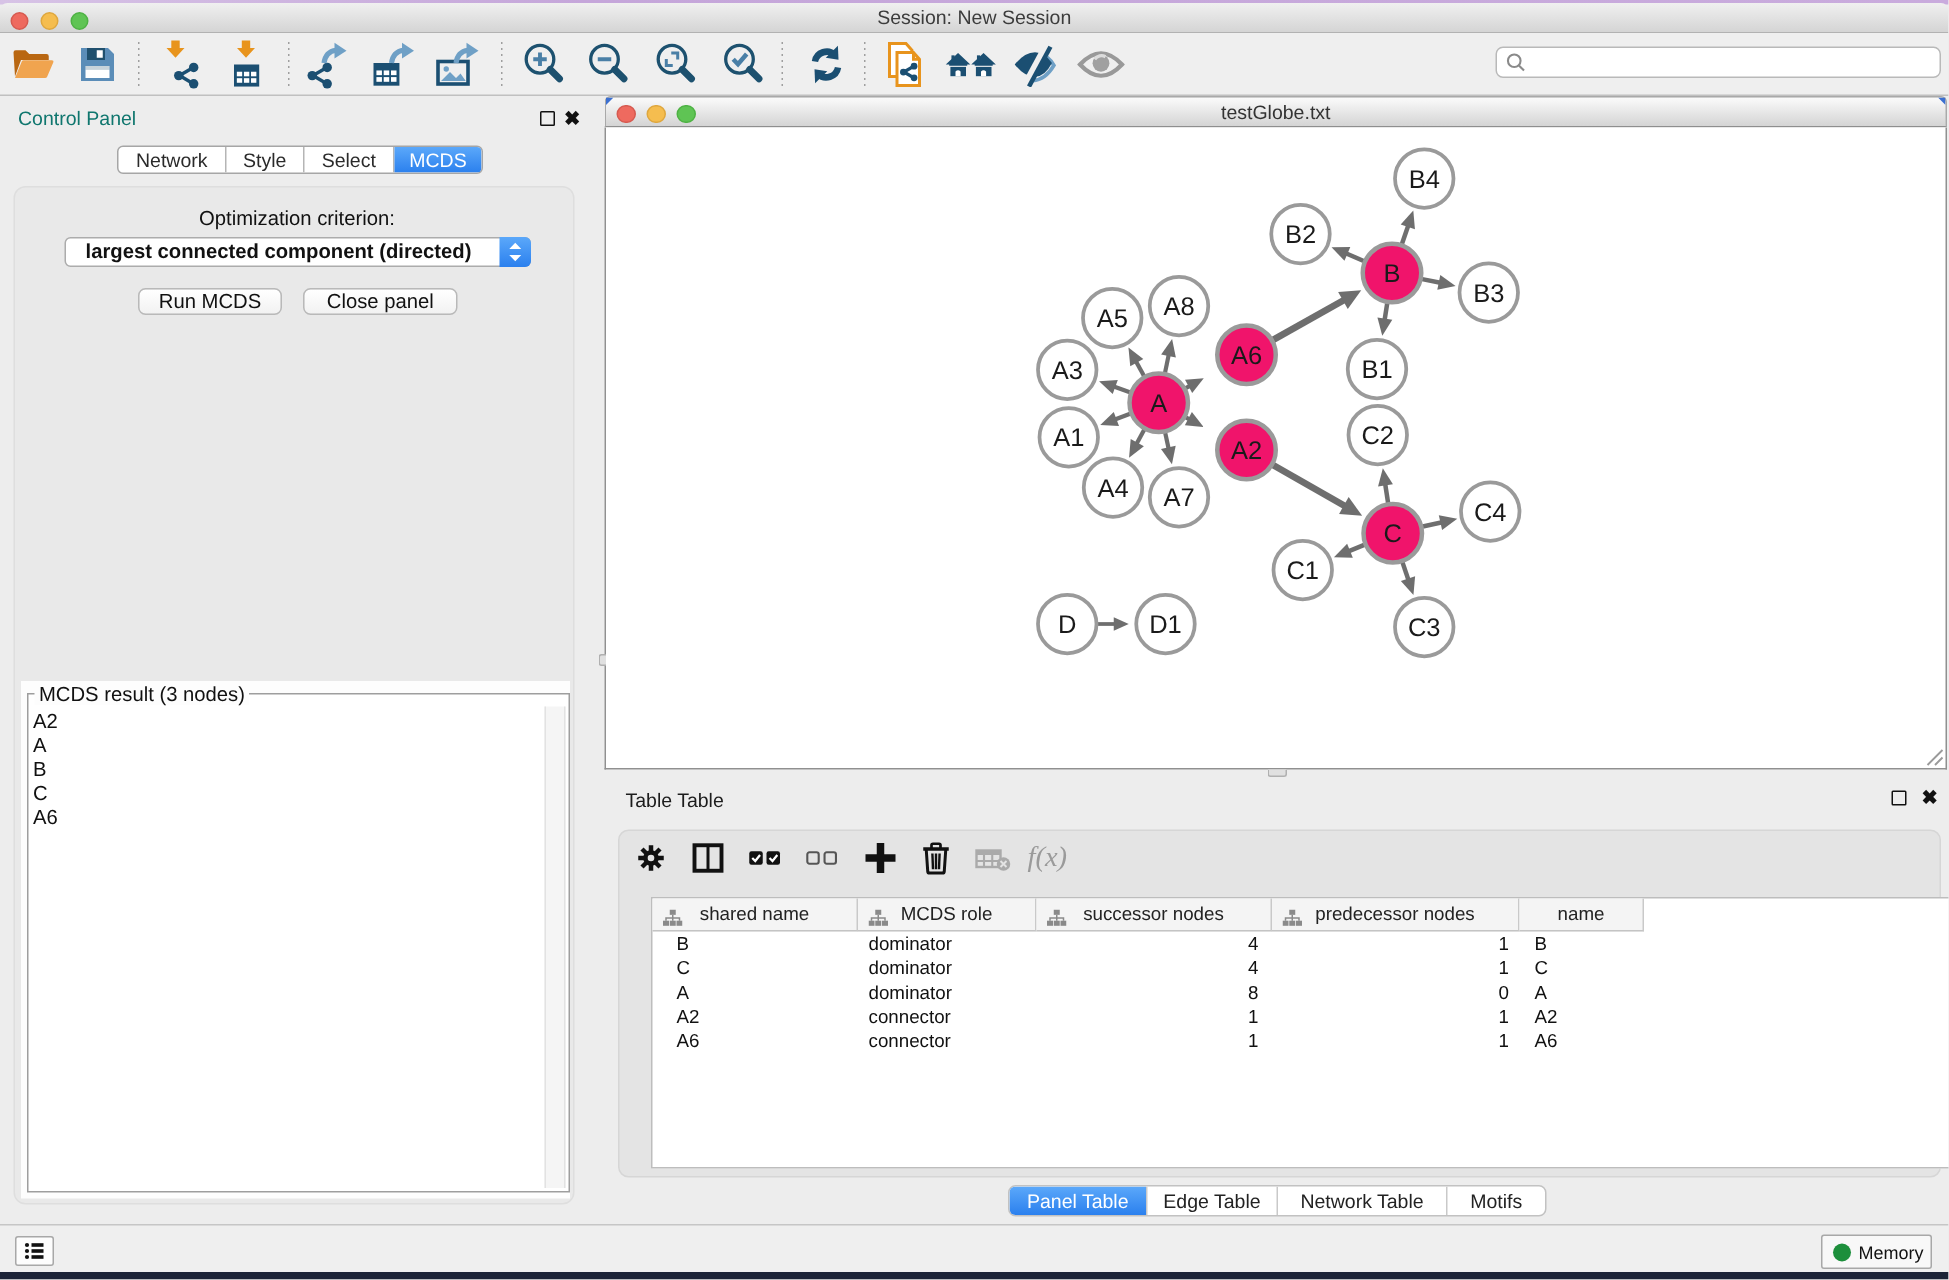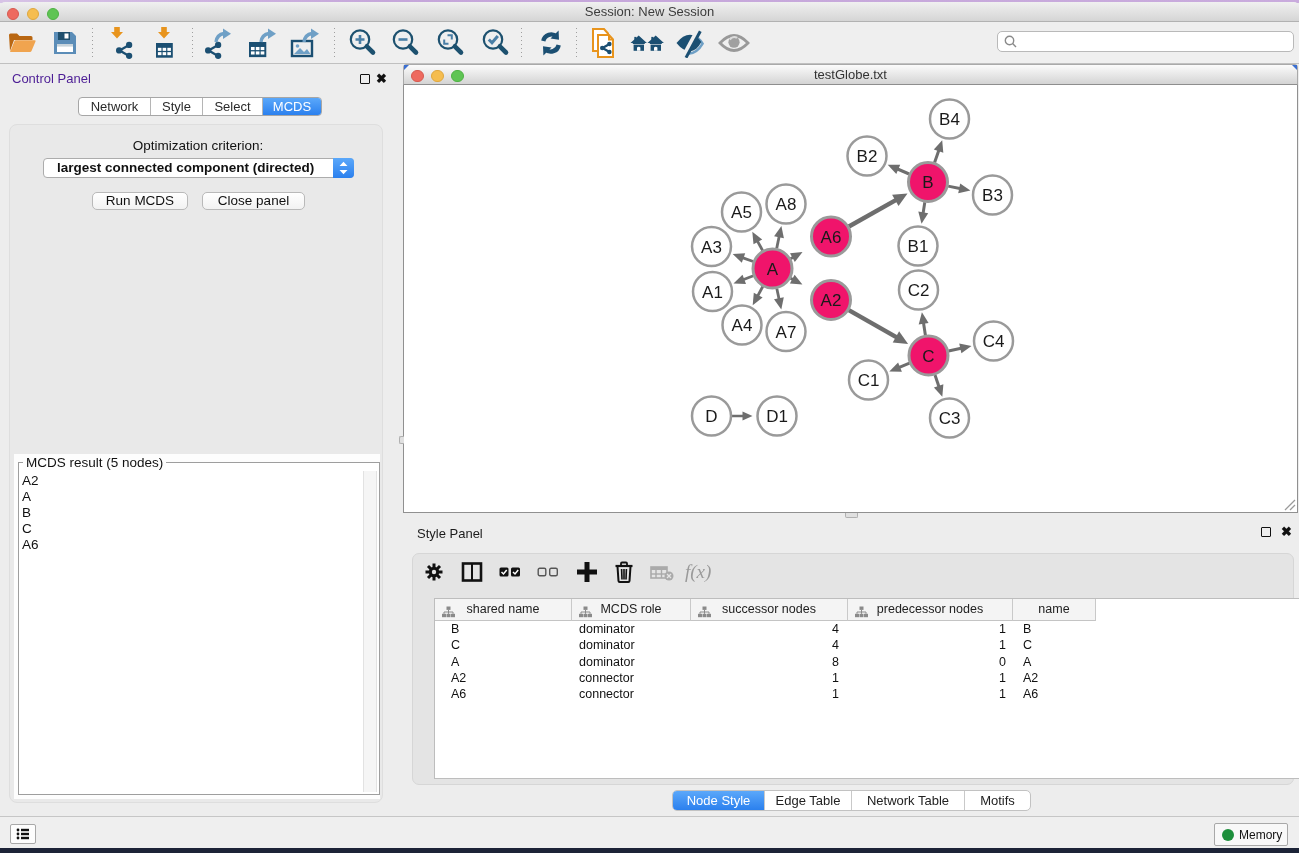--- a/index.html
+++ b/index.html
@@ -167,21 +167,21 @@
     <div style="position:absolute;left:576px;top:6px;width:1px;height:30px;background-image:linear-gradient(#9f9f9f 33%, rgba(0,0,0,0) 0%);background-size:1px 4px;"></div>
     <div style="position:absolute;left:997px;top:9px;width:297px;height:21px;background:#fff;border:1px solid #b9b9b9;border-radius:5px;">
 <svg width="16" height="16" viewBox="0 0 16 16" style="position:absolute;left:5px;top:2px;">
         <circle cx="6.5" cy="6.5" r="4.2" fill="none" stroke="#8a8a8a" stroke-width="1.4"></circle>
         <line x1="9.6" y1="9.6" x2="13" y2="13" stroke="#8a8a8a" stroke-width="1.4"></line>
       </svg>
 </div>
   </div>
 
 <div class="abs" id="cpanel" style="left:0;top:64px;width:392px;height:752px;">
-  <div class="abs" style="left:12px;top:7px;font-size:13px;color:#4c1d95;">Control Panel</div>
+  <div class="abs" style="left:12px;top:7px;font-size:13px;color:#0f766e;">Control Panel</div>
   <div class="winbtn-sq" style="left:360px;top:10px;"></div>
   <div class="winbtn-x" style="left:376px;top:10px;">✖</div>
   <div class="abs" style="left:9px;top:60px;width:374px;height:679px;background:#e9e9e9;border:1px solid #dedede;border-radius:8px;"></div>
 
   <div class="abs" style="left:0;top:74px;width:392px;text-align:center;font-size:13.5px;color:#111;"><span style="position:relative;left:2px;">Optimization criterion:</span></div>
 <div class="abs" style="left:78px;top:33px;height:19px;display:flex;border:1px solid #a6a6a6;border-radius:4px;overflow:hidden;background:#fff;">
     <div style="width:72px;text-align:center;font-size:13px;line-height:17px;color:#2a2a2a;border-right:1px solid #b5b5b5;">Network</div>
     <div style="width:52px;text-align:center;font-size:13px;line-height:17px;color:#2a2a2a;border-right:1px solid #b5b5b5;">Style</div>
     <div style="width:60px;text-align:center;font-size:13px;line-height:17px;color:#2a2a2a;border-right:1px solid #b5b5b5;">Select</div>
     <div style="width:58px;text-align:center;font-size:13px;line-height:17px;color:#fff;background:linear-gradient(#5ba8fa,#2b80ee);">MCDS</div>
@@ -194,21 +194,21 @@
           <path d="M6.5 8 L10.5 3.8 L14.5 8 Z M6.5 12 L10.5 16.2 L14.5 12 Z" fill="#fff"></path>
         </svg>
     </div>
   </div>
 
   <div class="abs" style="left:92px;top:128px;width:96px;height:18px;background:linear-gradient(#fff,#f2f2f2);border:1px solid #b9b9b9;border-radius:5px;text-align:center;font-size:13.5px;color:#111;line-height:16px;">Run MCDS</div>
   <div class="abs" style="left:202px;top:128px;width:103px;height:18px;background:linear-gradient(#fff,#f2f2f2);border:1px solid #b9b9b9;border-radius:5px;text-align:center;font-size:13.5px;color:#111;line-height:16px;">Close panel</div>
 
   <div class="abs" style="left:14px;top:390px;width:366px;height:345px;background:#fdfdfd;"></div>
   <div class="abs" style="left:18px;top:398px;width:362px;height:333px;border:1px solid #9e9e9e;background:#fff;">
-    <div class="abs" style="left:4px;top:-8px;background:#fdfdfd;padding:0 3px;font-size:13.5px;color:#111;">MCDS result (5 nodes)</div>
+    <div class="abs" style="left:4px;top:-8px;background:#fdfdfd;padding:0 3px;font-size:13.5px;color:#111;">MCDS result (3 nodes)</div>
     <div class="abs" style="left:3px;top:10px;font-size:13.5px;color:#111;line-height:16.1px;">A2<br>A<br>B<br>C<br>A6</div>
     <div class="abs" style="right:2px;top:8px;width:14px;height:321px;background:#f5f5f5;border-left:1px solid #e2e2e2;border-right:1px solid #e2e2e2;"></div>
   </div>
 </div>
 
 <div class="abs" id="gwin" style="left:403px;top:64px;width:746px;height:449px;">
   <div class="abs" style="left:0;top:0;width:895px;height:21px;background:linear-gradient(#fbfbfb,#d4d4d4);border:1px solid #a9a9a9;border-bottom:1px solid #8e8e8e;border-radius:4px 4px 0 0;">
     <div class="tl" style="left:7px;top:4.5px;background:#ee6a5f;border:0.5px solid #d65a50;"></div>
     <div class="tl" style="left:27px;top:4.5px;background:#f5bd4f;border:0.5px solid #dfa73e;"></div>
     <div class="tl" style="left:47px;top:4.5px;background:#5fc454;border:0.5px solid #4eb244;"></div>
@@ -308,21 +308,21 @@
 </svg>
     <svg class="abs" style="right:1px;bottom:1px;" width="13" height="13">
         <path d="M12 2 L2 12 M12 7 L7 12" stroke="#9a9a9a" stroke-width="1.3" fill="none"></path>
       </svg>
   </div>
   <div class="abs" style="left:-4.5px;top:372px;width:5px;height:8px;background:#e0e0e0;border:1px solid #b0b0b0;border-right:none;border-radius:2px 0 0 2px;"></div>
   <div class="abs" style="left:442px;top:449px;width:13px;height:5px;background:#e0e0e0;border:1px solid #b0b0b0;border-top:none;border-radius:0 0 2px 2px;"></div>
 </div>
 
 <div class="abs" id="tpanel" style="left:403px;top:520px;width:896px;height:296px;">
-  <div class="abs" style="left:14px;top:6px;font-size:13px;color:#1c1c1c;">Style Panel</div>
+  <div class="abs" style="left:14px;top:6px;font-size:13px;color:#1c1c1c;">Table Table</div>
   <div class="winbtn-sq" style="left:858px;top:7px;"></div>
   <div class="winbtn-x" style="left:878px;top:7px;">✖</div>
   <div class="abs" style="left:9px;top:33px;width:882px;height:232px;background:#e4e4e4;border:1px solid #d6d6d6;border-radius:7px;"></div>
   <div class="abs" id="ttool" style="left:9px;top:33px;width:1018px;height:45px;">
       <div style="position:absolute;left:11px;top:8px;width:22px;height:22px;"><svg width="22" height="22" viewBox="0 0 22 22">
           <g fill="#111">
             <circle cx="11" cy="11" r="5.2"></circle>
             <g stroke="#111" stroke-width="3">
 <line x1="11" y1="2.5" x2="11" y2="19.5"></line>
               <line x1="2.5" y1="11" x2="19.5" y2="11"></line>
@@ -464,21 +464,21 @@
 <span style="position:absolute;left:16px;">A6</span>
           <span style="position:absolute;left:144px;">connector</span>
 <span style="position:absolute;left:256px;width:148px;text-align:right;">1</span>
 <span style="position:absolute;left:413px;width:158px;text-align:right;">1</span>
 <span style="position:absolute;left:588px;">A6</span>
         </div>
       </div>
   </div>
 
   <div class="abs" style="left:269px;top:270px;height:21px;display:flex;border:1px solid #c2c2c2;border-radius:5px;overflow:hidden;background:#fff;">
-    <div style="width:91px;text-align:center;font-size:13px;line-height:19px;color:#fff;background:linear-gradient(#5ba8fa,#2b80ee);">Node Style</div>
+    <div style="width:91px;text-align:center;font-size:13px;line-height:19px;color:#fff;background:linear-gradient(#5ba8fa,#2b80ee);">Panel Table</div>
     <div style="width:87px;text-align:center;font-size:13px;line-height:19px;color:#222;border-left:1px solid #c9c9c9;">Edge Table</div>
     <div style="width:113px;text-align:center;font-size:13px;line-height:19px;color:#222;border-left:1px solid #c9c9c9;">Network Table</div>
     <div style="width:66px;text-align:center;font-size:13px;line-height:19px;color:#222;border-left:1px solid #c9c9c9;">Motifs</div>
   </div>
 </div>
 
 <div class="abs" style="left:0;top:816px;width:1299px;height:32px;background:#efefef;border-top:1px solid #c6c6c6;">
   <div class="abs" style="left:10px;top:7px;width:26px;height:20px;background:#fdfdfd;border:1px solid #a8a8a8;border-radius:2px;">
     <svg width="24" height="18" viewBox="0 0 24 18">
         <g fill="#111">

